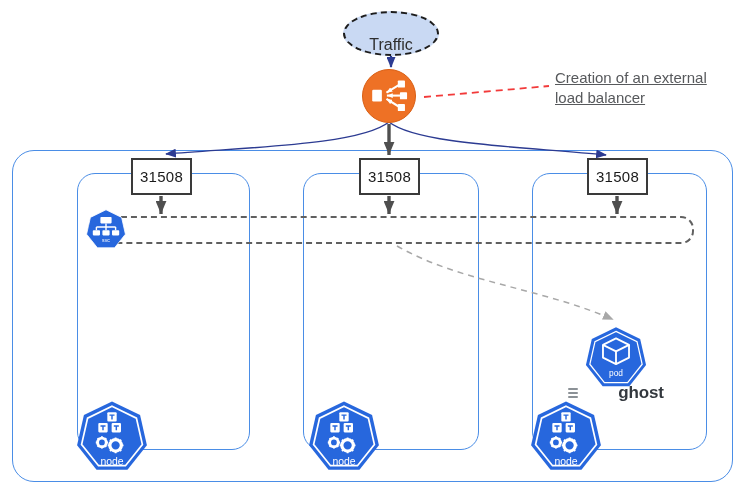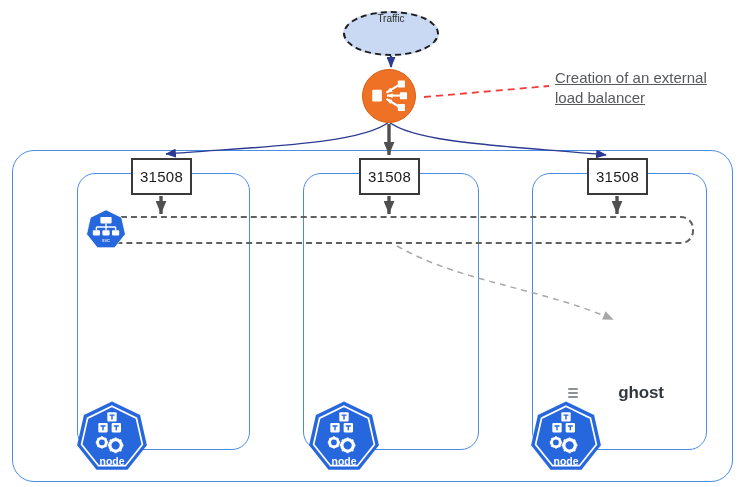--- a/index.html
+++ b/index.html
@@ -29,40 +29,40 @@
   
   .port-box{
     top:158px;width:61px;height:37px;background:#fff;border:2px solid #3a3a3a;
     display:flex;align-items:center;justify-content:center;z-index:4;box-sizing:border-box;
     font-size:15px;color:#1a1a1a;letter-spacing:.3px;
   }
   .port1{left:131px;}.port2{left:359px;}.port3{left:587px;}
   
   .traffic{
     left:343px;top:11px;width:96px;height:45px;background:#c9d9f3;
-    border:2px dashed #1c1c1c;border-radius:50%;display:flex;align-items:flex-start;justify-content:center;
-    font-size:10px;color:#2e2e2e;z-index:5;box-sizing:border-box;
+    border:2px dashed #1c1c1c;border-radius:50%;display:flex;align-items:flex-end;justify-content:center;
+    font-size:16px;color:#2e2e2e;z-index:5;box-sizing:border-box;
   }
   
   .lb{
     left:362px;top:69px;width:54px;height:54px;border-radius:50%;
     background:#ee7125;border:1px solid #d95f14;z-index:5;box-sizing:border-box;
     display:flex;align-items:center;justify-content:center;
   }
   .lb svg{width:42px;height:42px;}
   
   .annotation{
     left:555px;top:68px;width:180px;font-size:15px;line-height:1.35;color:#57595c;
     white-space:pre-line;z-index:5;text-decoration:underline;
   }
   
   .k8s-icon{z-index:5;}
   .svc-icon{left:86px;top:209px;width:40px;height:40px;}
   .pod-icon{left:585px;top:326px;width:62px;height:62px;}
-  .node-icon{width:72px;height:74px;top:399px;font-weight:bold;}
+  .node-icon{width:72px;height:74px;top:399px;}
   .node-icon-1{left:76px;}.node-icon-2{left:308px;}.node-icon-3{left:530px;}
   .k8s-icon svg{width:100%;height:100%;display:block;}
   
   .ghost-label{
     left:556px;top:383px;width:120px;display:flex;align-items:center;justify-content:center;
     gap:4px;z-index:5;
   }
   .ghost-mark{display:flex;flex-direction:column;gap:1.5px;}
   .ghost-mark i{display:block;width:10px;height:2.2px;background:#8b9196;border-radius:1px;}
   .ghost-text{font-size:17px;font-weight:bold;color:#33383e;letter-spacing:-0.2px;margin-left:36px;}
@@ -141,20 +141,29 @@
       <polygon points="50,2 89,21 98.5,63 71.5,97 28.5,97 1.5,63 11,21" fill="#2767dd" stroke="#fff" stroke-width="2"></polygon>
       <rect x="36" y="20" width="28" height="16" rx="2" fill="#fff"></rect>
       <path d="M50,36 V45 M26,45 H74 M26,45 V53 M50,45 V53 M74,45 V53" stroke="#fff" stroke-width="3.5" fill="none"></path>
       <rect x="17" y="53" width="18" height="13" rx="2" fill="#fff"></rect>
       <rect x="41" y="53" width="18" height="13" rx="2" fill="#fff"></rect>
       <rect x="65" y="53" width="18" height="13" rx="2" fill="#fff"></rect>
       <text x="50" y="83" font-size="13" fill="#fff" text-anchor="middle" font-family="Liberation Sans, sans-serif">svc</text>
     </svg>
   </div>
 
+  <div class="abs k8s-icon pod-icon">
+    <svg viewBox="0 0 100 100">
+      <polygon points="50,2 89,21 98.5,63 71.5,97 28.5,97 1.5,63 11,21" fill="#2767dd"></polygon>
+      <polygon points="50,8.6 83.9,25.2 92.2,61.7 68.7,91.3 31.3,91.3 7.8,61.7 16.1,25.2" fill="none" stroke="#fff" stroke-width="2"></polygon>
+      <path d="M50,20 L71,30.5 L50,41 L29,30.5 Z" fill="none" stroke="#fff" stroke-width="3" stroke-linejoin="round"></path>
+      <path d="M29,30.5 V51 L50,61.5 V41 M71,30.5 V51 L50,61.5" fill="none" stroke="#fff" stroke-width="3" stroke-linejoin="round"></path>
+      <text x="50" y="81" font-size="13.5" fill="#fff" text-anchor="middle" font-family="Liberation Sans, sans-serif">pod</text>
+    </svg>
+  </div>
 
   <div class="abs ghost-label">
     <span class="ghost-mark">
         <i></i>
         <i></i>
         <i></i>
       </span>
     <span class="ghost-text">ghost</span>
   </div>
 

